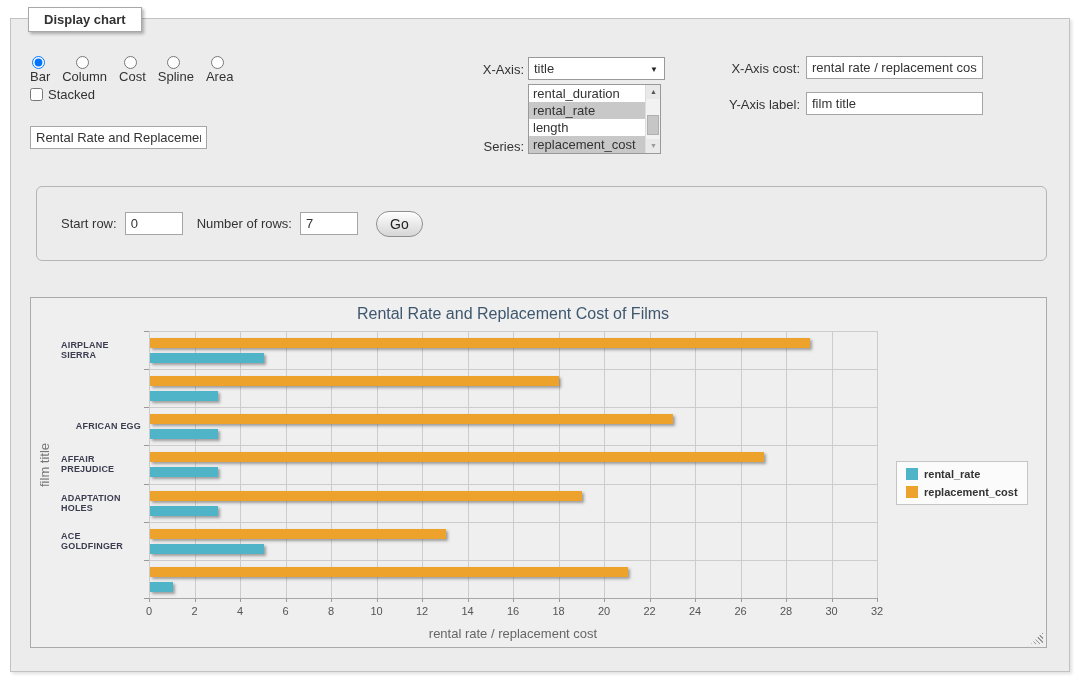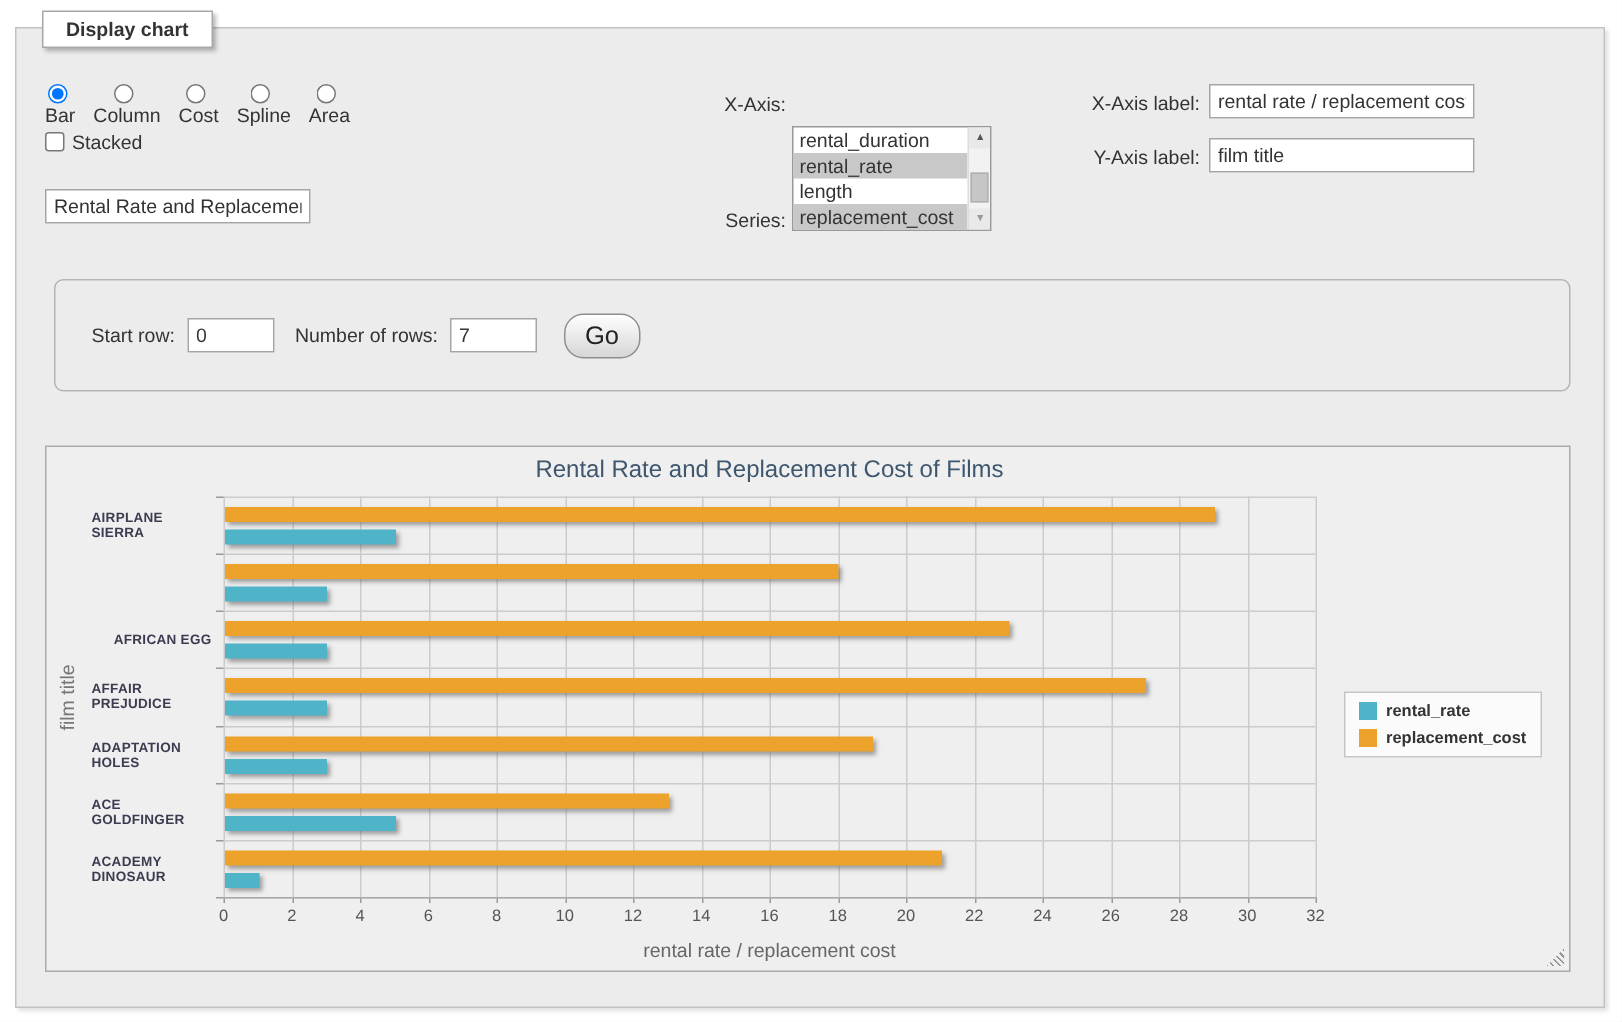--- a/index.html
+++ b/index.html
@@ -43,21 +43,21 @@
   .sb-thumb { position:absolute; left:1px; width:12px; top:30px; height:20px;
     background:#c6c6c6; border:1px solid #b0b0b0; }
 
   .x-label-input { position:absolute; left:806px; top:56px; width:177px; }
   .y-label-input { position:absolute; left:806px; top:92px; width:177px; }
 
   .rows-box { position:absolute; left:36px; top:186px; width:1011px; height:75px;
     border:1px solid #b5b5b5; border-radius:6px; display:flex; align-items:center; padding-left:24px; }
   .rows-box input { width:58px; }
   .go-btn { margin-left:18px; border:1px solid #8e8e8e; border-radius:13px;
-    background:linear-gradient(#fefefe,#d6d6d6); padding:4px 13px; font-size:17px;
+    background:linear-gradient(#fefefe,#d6d6d6); padding:4px 13px; font-size:14px;
     color:#222; box-shadow:inset 0 1px 0 #fff; font-family:"Liberation Sans",sans-serif; }
 
   .chart-box { position:absolute; left:30px; top:297px; width:1017px; height:351px;
     background:#efefef; border:1px solid #aaa; }
   .chart-title { position:absolute; text-align:center; font-size:16px; color:#3e576f; }
   .yaxis-title { position:absolute; writing-mode:vertical-rl; transform:rotate(180deg);
     text-align:center; color:#777; font-size:13px; }
   .xaxis-title { position:absolute; text-align:center; color:#666; font-size:13px; }
   .gridline { position:absolute; background:#cccccc; }
   .axis-line { position:absolute; background:#a8a8a8; }
@@ -106,37 +106,41 @@
     </div>
 
   <label class="stacked-row">
     <input type="checkbox" id="stacked-cb" style="">
     <span>Stacked</span>
   </label>
 
   <input type="text" class="title-input" value="Rental Rate and Replacement Cost of Films" style="">
 
   <div class="ctl-label" style="left:430px; top:62px; width:94px;">X-Axis:</div>
+  <div class="fake-select">
+    <span>title</span>
+    <span class="arrow">▼</span>
+  </div>
 
   <div class="ctl-label" style="left:430px; top:139px; width:94px;">Series:</div>
   <div class="series-list">
     <div class="series-items" id="series-items">
         <div class="series-item">rental_duration</div>
         <div class="series-item selected">rental_rate</div>
         <div class="series-item">length</div>
         <div class="series-item selected">replacement_cost</div>
       </div>
     <div class="sb-track">
       <div class="sb-btn sb-up">▲</div>
       <div class="sb-thumb"></div>
       <div class="sb-btn sb-down">▼</div>
     </div>
   </div>
 
-  <div class="ctl-label" style="left:712px; top:61px; width:88px;">X-Axis label:</div>
+  <div class="ctl-label" style="left:712px; top:61px; width:88px;">X-Axis cost:</div>
   <input type="text" class="x-label-input" value="rental rate / replacement cost" style="">
 
   <div class="ctl-label" style="left:712px; top:97px; width:88px;">Y-Axis label:</div>
   <input type="text" class="y-label-input" value="film title" style="">
 
   <div class="rows-box">
     <span>Start row:</span>
     <input type="text" style="margin-left: 8px;" value="0">
     <span style="margin-left:14px;">Number of rows:</span>
     <input type="text" style="margin-left: 8px;" value="7">
@@ -225,21 +229,20 @@
       <div class="bar" style="left: 119px; top: 131.286px; width: 68.0225px; height: 10px; background: rgb(79, 180, 200);"></div>
       <div class="cat-label" style="left: 30px; top: 147.429px; width: 80px; height: 38.1429px;">AFFAIR PREJUDICE</div>
       <div class="bar" style="left: 119px; top: 154.429px; width: 614.022px; height: 10px; background: rgb(237, 163, 43);"></div>
       <div class="bar" style="left: 119px; top: 169.429px; width: 68.0225px; height: 10px; background: rgb(79, 180, 200);"></div>
       <div class="cat-label" style="left: 30px; top: 185.571px; width: 80px; height: 38.1429px;">ADAPTATION HOLES</div>
       <div class="bar" style="left: 119px; top: 192.571px; width: 432.022px; height: 10px; background: rgb(237, 163, 43);"></div>
       <div class="bar" style="left: 119px; top: 207.571px; width: 68.0225px; height: 10px; background: rgb(79, 180, 200);"></div>
       <div class="cat-label" style="left: 30px; top: 223.714px; width: 80px; height: 38.1429px;">ACE GOLDFINGER</div>
       <div class="bar" style="left: 119px; top: 230.714px; width: 295.522px; height: 10px; background: rgb(237, 163, 43);"></div>
       <div class="bar" style="left: 119px; top: 245.714px; width: 113.522px; height: 10px; background: rgb(79, 180, 200);"></div>
-      <div class="cat-label" style="left: 30px; top: 261.857px; width: 80px; height: 38.1429px;">ACADEMY DINOSAUR</div>
       <div class="bar" style="left: 119px; top: 268.857px; width: 477.522px; height: 10px; background: rgb(237, 163, 43);"></div>
       <div class="bar" style="left: 119px; top: 283.857px; width: 22.5225px; height: 10px; background: rgb(79, 180, 200);"></div>
       <div class="xaxis-title" style="left: 118px; top: 328px; width: 728px;">rental rate / replacement cost</div>
       <div class="legend" style="left: 865px; top: 163px;">
         <div class="legend-item">
           <div class="legend-swatch" style="background: rgb(79, 180, 200);"></div>
           <div class="legend-text">rental_rate</div>
         </div>
         <div class="legend-item">
           <div class="legend-swatch" style="background: rgb(237, 163, 43);"></div>

